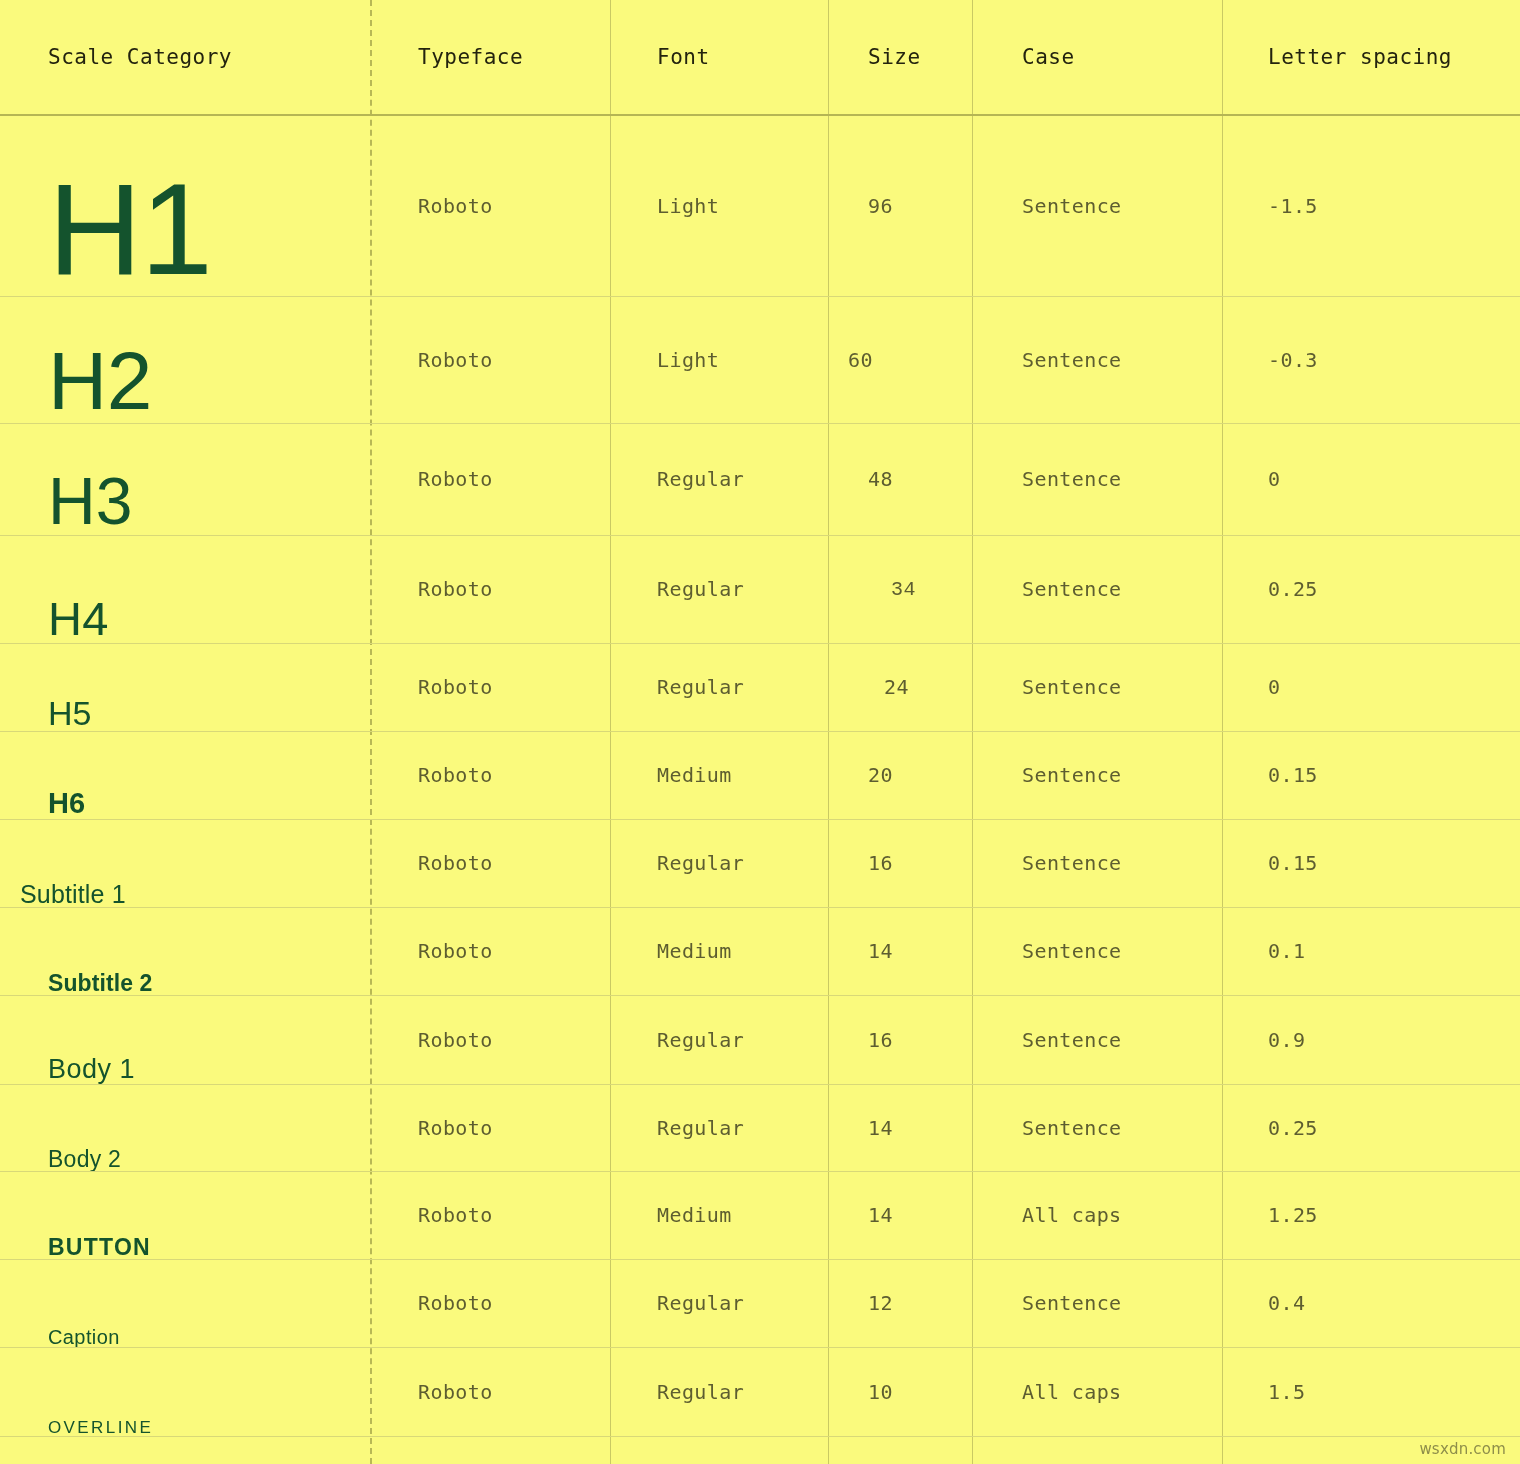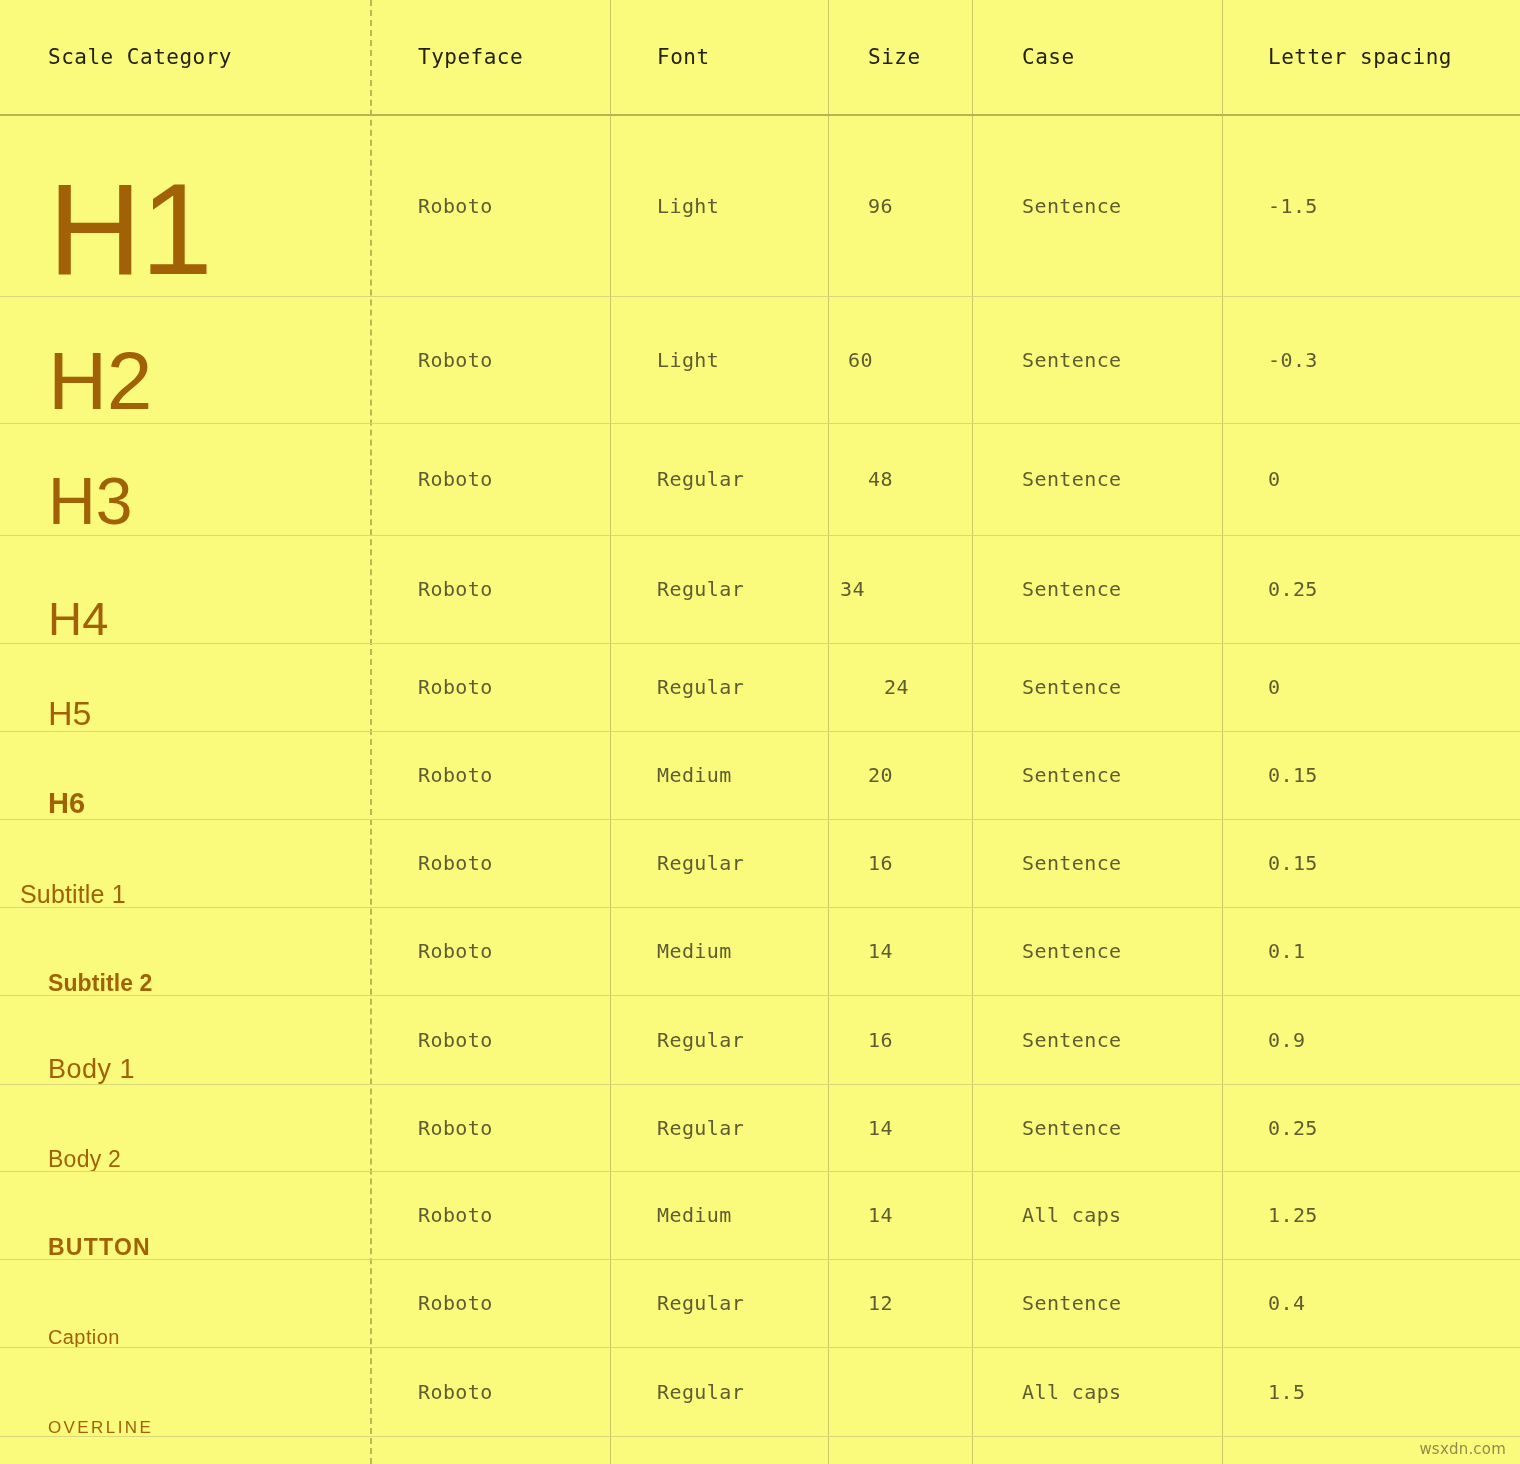--- a/index.html
+++ b/index.html
@@ -87,21 +87,21 @@
     width: 370px;
     bottom: 0;
     display: flex;
     align-items: flex-end;
     padding-left: 48px;
     box-sizing: border-box;
     line-height: 1.0;
   }
   .sample-text {
     font-family: "Liberation Sans", "DejaVu Sans", sans-serif;
-    color: #a16207;
+    color: #14532d;
     display: block;
     line-height: 1.02;
   }
 
   
   .watermark {
     position: absolute;
     right: 14px;
     bottom: 6px;
     font-family: "DejaVu Sans", sans-serif;
@@ -154,21 +154,21 @@
         <div class="cell" style="left: 828px; width: 144px; height: 112px; padding-left: 40px; box-sizing: border-box;">48</div>
         <div class="cell" style="left: 972px; width: 250px; height: 112px; padding-left: 50px; box-sizing: border-box;">Sentence</div>
         <div class="cell" style="left: 1222px; width: 298px; height: 112px; padding-left: 46px; box-sizing: border-box;">0</div>
       </div>
       <div class="row" style="top: 535px; height: 108px;">
         <div class="cell-sample" style="height: 108px;">
           <span class="sample-text" style="font-size: 47px; font-weight: 400; letter-spacing: 0.25px; text-transform: none;">H4</span>
         </div>
         <div class="cell" style="left: 370px; width: 240px; height: 108px; padding-left: 48px; box-sizing: border-box;">Roboto</div>
         <div class="cell" style="left: 610px; width: 218px; height: 108px; padding-left: 47px; box-sizing: border-box;">Regular</div>
-        <div class="cell" style="left: 808px; width: 144px; height: 108px; padding-left: 32px; box-sizing: border-box;">34</div>
+        <div class="cell" style="left: 859px; width: 144px; height: 108px; padding-left: 32px; box-sizing: border-box; font-family: Liberation Mono, monospace;">34</div>
         <div class="cell" style="left: 972px; width: 250px; height: 108px; padding-left: 50px; box-sizing: border-box;">Sentence</div>
         <div class="cell" style="left: 1222px; width: 298px; height: 108px; padding-left: 46px; box-sizing: border-box;">0.25</div>
       </div>
       <div class="row" style="top: 643px; height: 88px;">
         <div class="cell-sample" style="height: 88px;">
           <span class="sample-text" style="font-size: 34px; font-weight: 400; letter-spacing: 0px; text-transform: none;">H5</span>
         </div>
         <div class="cell" style="left: 370px; width: 240px; height: 88px; padding-left: 48px; box-sizing: border-box;">Roboto</div>
         <div class="cell" style="left: 610px; width: 218px; height: 88px; padding-left: 47px; box-sizing: border-box;">Regular</div>
         <div class="cell" style="left: 828px; width: 144px; height: 88px; padding-left: 56px; box-sizing: border-box;">24</div>
@@ -244,20 +244,21 @@
         <div class="cell" style="left: 828px; width: 144px; height: 88px; padding-left: 40px; box-sizing: border-box;">12</div>
         <div class="cell" style="left: 972px; width: 250px; height: 88px; padding-left: 50px; box-sizing: border-box;">Sentence</div>
         <div class="cell" style="left: 1222px; width: 298px; height: 88px; padding-left: 46px; box-sizing: border-box;">0.4</div>
       </div>
       <div class="row" style="top: 1347px; height: 89px;">
         <div class="cell-sample" style="height: 89px;">
           <span class="sample-text" style="font-size: 17px; font-weight: 400; letter-spacing: 2.4px; text-transform: uppercase;">OVERLINE</span>
         </div>
         <div class="cell" style="left: 370px; width: 240px; height: 89px; padding-left: 48px; box-sizing: border-box;">Roboto</div>
         <div class="cell" style="left: 610px; width: 218px; height: 89px; padding-left: 47px; box-sizing: border-box;">Regular</div>
+        <div class="cell" style="left: 828px; width: 144px; height: 89px; padding-left: 40px; box-sizing: border-box;">10</div>
         <div class="cell" style="left: 972px; width: 250px; height: 89px; padding-left: 50px; box-sizing: border-box;">All caps</div>
         <div class="cell" style="left: 1222px; width: 298px; height: 89px; padding-left: 46px; box-sizing: border-box;">1.5</div>
       </div>
     </div>
 
   <div id="grid-lines">
       <div class="grid-line-v dashed" style="left: 370px;"></div>
       <div class="grid-line-v" style="left: 610px;"></div>
       <div class="grid-line-v" style="left: 828px;"></div>
       <div class="grid-line-v" style="left: 972px;"></div>

